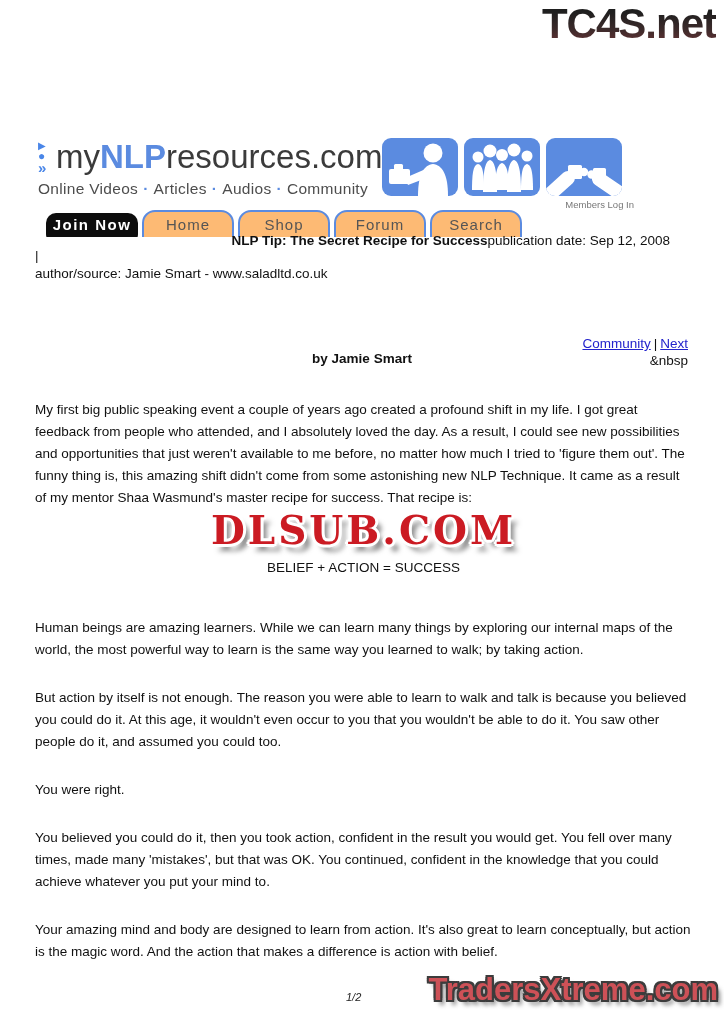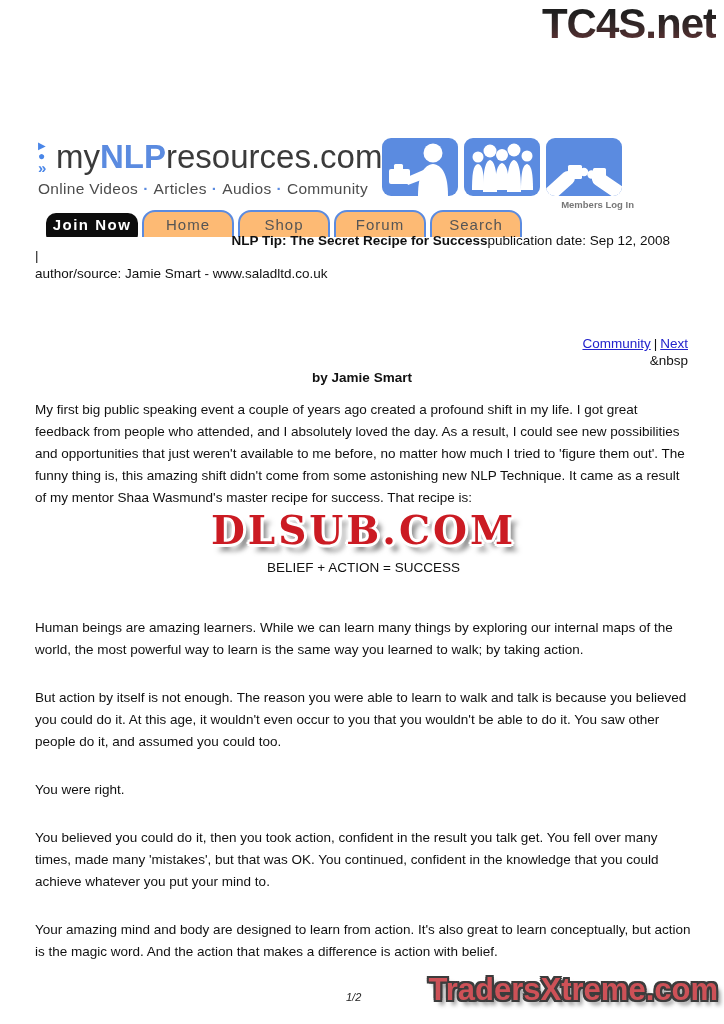--- a/index.html
+++ b/index.html
@@ -53,21 +53,21 @@
   .lm-chev { font-size:15px; font-weight:bold; line-height:12px; }
   .logo-text {
     font-size:33px; color:#3b3b3b; letter-spacing:0px; white-space:nowrap;
   }
   .logo-nlp { color:#5b8be0; font-weight:bold; }
   .tagline {
     margin-top:4px; font-size:15.5px; color:#4d4d4d; letter-spacing:0.3px; white-space:nowrap;
   }
   .tag-dot { color:#5b8be0; font-weight:bold; margin:0 5px; }
 
-  .tiles-block { width:268px;font-weight:bold; }
+  .tiles-block { width:268px; }
   .tiles { display:flex; gap:6px; }
   .tile {
     width:76px; height:58px; background:#5b8be0; border-radius:9px;
     overflow:hidden; flex:0 0 auto;
   }
   .tile svg { display:block; width:76px; height:58px; }
   .members {
     text-align:right; font-size:9.5px; color:#777; margin-top:3px; padding-right:2px;
   }
 
@@ -94,21 +94,21 @@
     font-size:13.5px;
   }
   .art-title { font-weight:bold; }
   .pipe { position:absolute; left:35px; top:248px; font-size:13.5px; }
   .author { position:absolute; left:35px; top:266px; font-size:13.5px; }
 
   .pager { position:absolute; top:335px; right:36px; text-align:right; font-size:13.5px; line-height:17px; }
   .plink { color:#2323cc; text-decoration:underline; cursor:pointer; }
   .psep { color:#111; margin:0 3px; }
 
-  .byline { position:absolute; top:370px; left:0; right:0; text-align:center; font-weight:bold; font-size:13.5px; }
+  .byline { position:absolute; top:351px; left:0; right:0; text-align:center; font-weight:bold; font-size:13.5px; }
 
   
   .body { position:absolute; left:35px; top:399px; width:657px; font-size:13.5px; line-height:22px; color:#111; }
   .body p { margin:0 0 26px 0; }
   .recipe-wrap { position:relative; height:44px; margin:2px 0 38px 0; }
   .recipe { position:absolute; bottom:0; left:0; right:0; text-align:center; font-size:13.5px; }
 
   
   .page-num { position:absolute; left:346px; top:991px; font-size:11px; font-style:italic; color:#222; }
 </style>
@@ -203,20 +203,20 @@
 
   <div class="body">
     <p>My first big public speaking event a couple of years ago created a profound shift in my life. I got great feedback from people who attended, and I absolutely loved the day. As a result, I could see new possibilities and opportunities that just weren't available to me before, no matter how much I tried to 'figure them out'. The funny thing is, this amazing shift didn't come from some astonishing new NLP Technique. It came as a result of my mentor Shaa Wasmund's master recipe for success. That recipe is:</p>
     <div class="recipe-wrap">
       <div class="wm-mid">DLSUB.COM</div>
       <div class="recipe">BELIEF + ACTION = SUCCESS</div>
     </div>
     <p>Human beings are amazing learners. While we can learn many things by exploring our internal maps of the world, the most powerful way to learn is the same way you learned to walk; by taking action.</p>
     <p>But action by itself is not enough. The reason you were able to learn to walk and talk is because you believed you could do it. At this age, it wouldn't even occur to you that you wouldn't be able to do it. You saw other people do it, and assumed you could too.</p>
     <p>You were right.</p>
-    <p>You believed you could do it, then you took action, confident in the result you talk get. You fell over many times, made many 'mistakes', but that was OK. You continued, confident in the knowledge that you could achieve whatever you put your mind to.</p>
+    <p>You believed you could do it, then you took action, confident in the result you would get. You fell over many times, made many 'mistakes', but that was OK. You continued, confident in the knowledge that you could achieve whatever you put your mind to.</p>
     <p>Your amazing mind and body are designed to learn from action. It's also great to learn conceptually, but action is the magic word. And the action that makes a difference is action with belief.</p>
   </div>
 
   <div class="page-num">1/2</div>
   <div class="wm-bottom">TradersXtreme.com</div>
 
 </div>
 
 </body></html>

